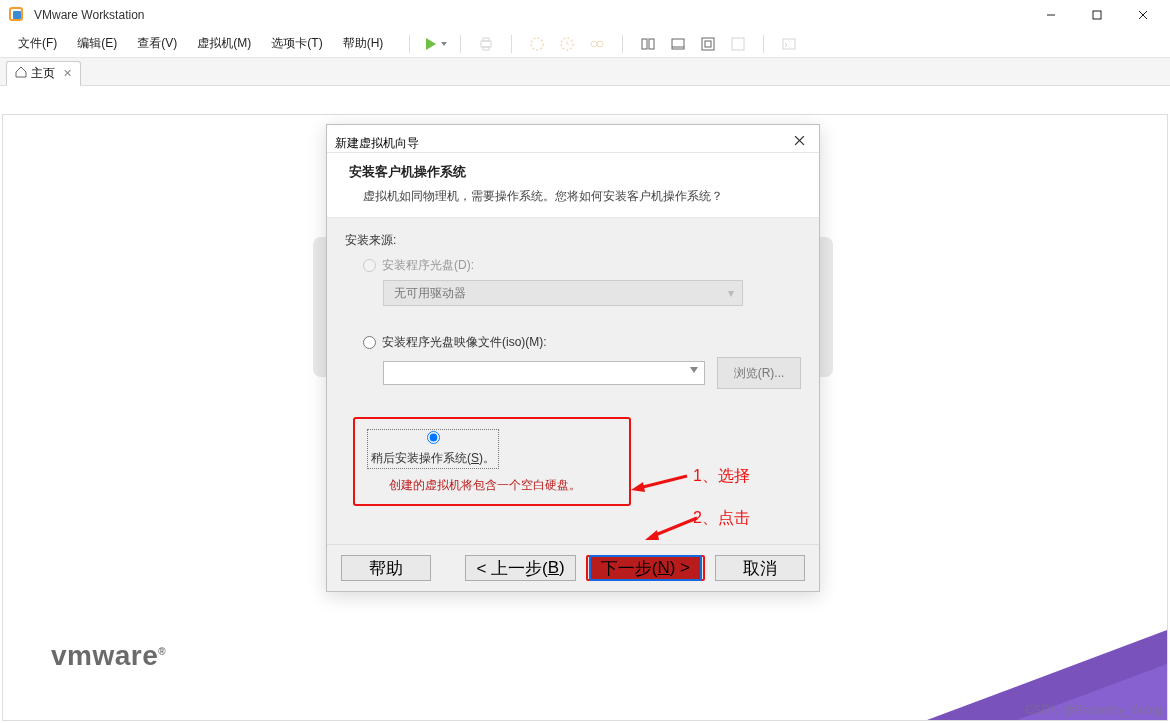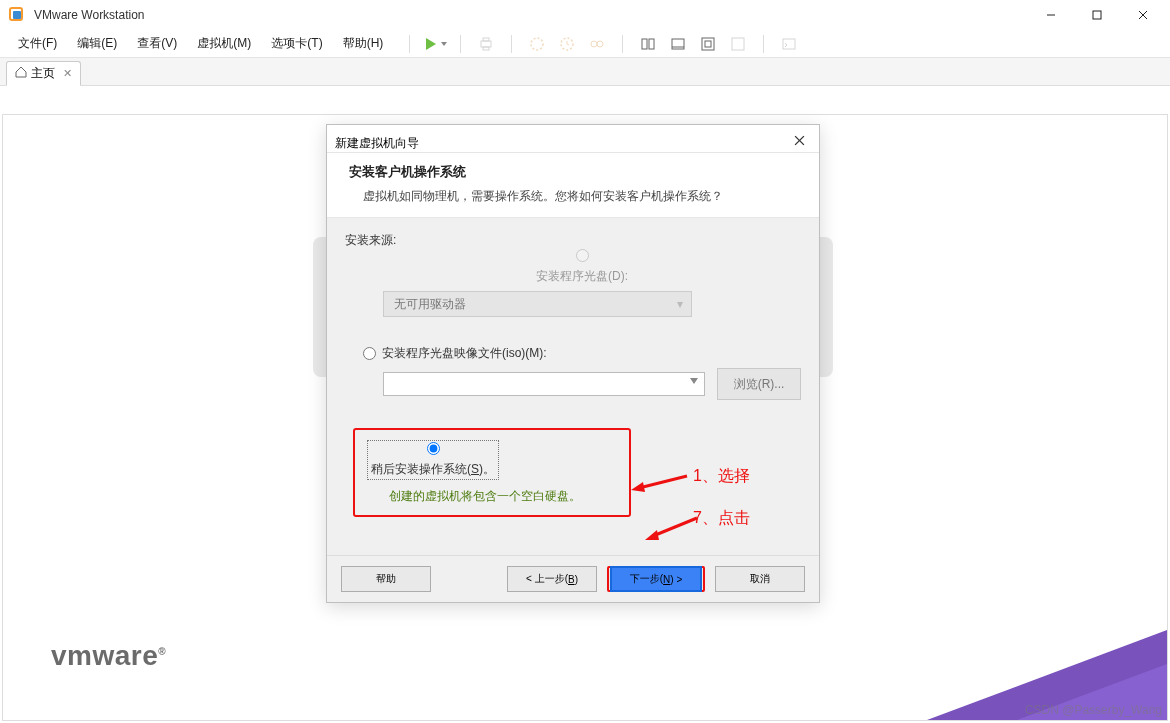--- a/index.html
+++ b/index.html
@@ -30,38 +30,38 @@
   .shadowbox { position:absolute; left:310px; top:122px; width:520px; height:140px; background:#e9e9e9; border-radius:8px;}
   
   .dialog { position:absolute; left:326px; top:124px; width:494px; background:#fff; border:1px solid #bfbfbf; box-shadow:0 4px 18px rgba(0,0,0,.15);}
   .dlg-title { height:28px; display:flex; align-items:flex-end; padding:0 8px; font-size:12px; border-bottom:1px solid #e6e6e6;}
   .dlg-title .x{margin-left:auto; width:24px;height:24px;display:flex;align-items:center;justify-content:center;}
   .dlg-title .x svg{width:11px;height:11px;}
   .dlg-head { padding:10px 22px 12px; background:#fff; border-bottom:1px solid #e6e6e6;}
   .dlg-head .h1{font-size:13px; font-weight:700; color:#222;}
   .dlg-head .h2{font-size:12px; color:#444; margin:6px 0 0 14px; line-height:1.5;}
   .dlg-body { background:#f0f0f0; padding:14px 18px 28px; font-size:12px; color:#333;}
-  .dlg-body .group-label{margin-bottom:0;}
+  .dlg-body .group-label{margin-bottom:8px;}
   .opt {display:flex; align-items:center; gap:6px; margin:0 0 6px 18px;}
-  .opt.disabled{color:#999;flex-direction:column;}
+  .opt.disabled{color:#999;}
   input[type=radio]{margin:0;}
-  .combo { margin:4px 0 28px 38px; width:309px; height:26px; background:#e5e5e5; border:1px solid #ccc; display:flex; align-items:center; padding:0 10px; color:#777; font-size:12px; position:relative;}
+  .combo { margin:4px 0 28px 38px; width:360px; height:26px; background:#e5e5e5; border:1px solid #ccc; display:flex; align-items:center; padding:0 10px; color:#777; font-size:12px; position:relative;}
   .combo .caret{position:absolute; right:8px; color:#bbb;}
   .iso-row{display:flex; align-items:center; gap:12px; margin:6px 0 4px 38px;}
   .iso-row .iso-select{flex:0 0 322px; height:24px; background:#fff; border:1px solid #bbb; position:relative;}
   .iso-row .iso-select .caret2{position:absolute;right:6px;top:5px;border-left:4px solid transparent;border-right:4px solid transparent;border-top:6px solid #888;}
   .browse-btn{width:90px;height:32px;background:#e5e5e5;border:1px solid #c8c8c8;display:flex;align-items:center;justify-content:center;color:#777;font-size:12px;}
   .later-box{border:2px solid #e11; border-radius:3px; margin:28px 0 10px 8px; padding:10px 12px; width:278px;}
-  .later-box .desc{margin:8px 0 0 22px; color:#4d7c0f;}
+  .later-box .desc{margin:8px 0 0 22px; color:#b91c1c;}
   .later-box .opt u{text-decoration:underline;}
   .annot{position:absolute; font-size:16px; color:#e11;}
   .arrow{position:absolute;}
   .dlg-foot { background:#f0f0f0; border-top:1px solid #ddd; padding:10px 14px; display:flex; align-items:center; gap:10px;}
-  .btn { min-width:90px; height:26px; background:#e9e9e9; border:1px solid #adadad; display:flex; align-items:center; justify-content:center; font-size:10px; padding:0 10px;}
-  .btn.primary{border:2px solid #1668dc; background:#3b82f6;}
+  .btn { min-width:90px; height:26px; background:#e9e9e9; border:1px solid #adadad; display:flex; align-items:center; justify-content:center; font-size:17px; padding:0 10px;}
+  .btn.primary{border:2px solid #1668dc; background:#b91c1c;}
   .btn.primary-wrap{border:2px solid #e11; padding:1px; border-radius:2px;}
   .spacer{flex:1;}
   u{text-decoration:underline;}
   
   .vmlogo{position:absolute; left:48px; bottom:48px; color:#6b6b6b; font-size:28px; font-weight:700; letter-spacing:.5px;}
   .vmlogo sup{font-size:10px; vertical-align:super;}
   .watermark{position:absolute; right:8px; bottom:6px; font-size:12px; color:rgba(120,120,120,.55); font-family:Arial,sans-serif;}
   
   .corner{position:absolute; right:0; bottom:0; width:0;height:0;border-right:240px solid #6a3fb5;border-top:90px solid transparent; opacity:.9;}
   .corner2{position:absolute; right:0; bottom:0; width:0;height:0;border-right:150px solid #8a63d2;border-top:56px solid transparent; opacity:.9;}
@@ -237,21 +237,21 @@
 
     <svg class="arrow" style="left:302px; top:252px;" width="60" height="24">
         <line x1="58" y1="6" x2="10" y2="18" stroke="#e11" stroke-width="3"></line>
         <polygon points="2,20 14,12 16,22" fill="#e11"></polygon>
       </svg>
     <div class="annot" style="left:366px; top:248px;">1、选择</div>
     <svg class="arrow" style="left:314px; top:296px;" width="60" height="28">
         <line x1="56" y1="4" x2="12" y2="22" stroke="#e11" stroke-width="3"></line>
         <polygon points="4,26 16,16 18,26" fill="#e11"></polygon>
       </svg>
-    <div class="annot" style="left:366px; top:290px;">7、点击</div>
+    <div class="annot" style="left:366px; top:290px;">2、点击</div>
   </div>
   <div class="dlg-foot">
     <div class="btn">帮助</div>
     <div class="spacer"></div>
     <div class="btn">
         <span>&lt; 上一步(</span>
         <u>B</u>
         <span>)</span>
       </div>
     <div class="btn primary-wrap">

